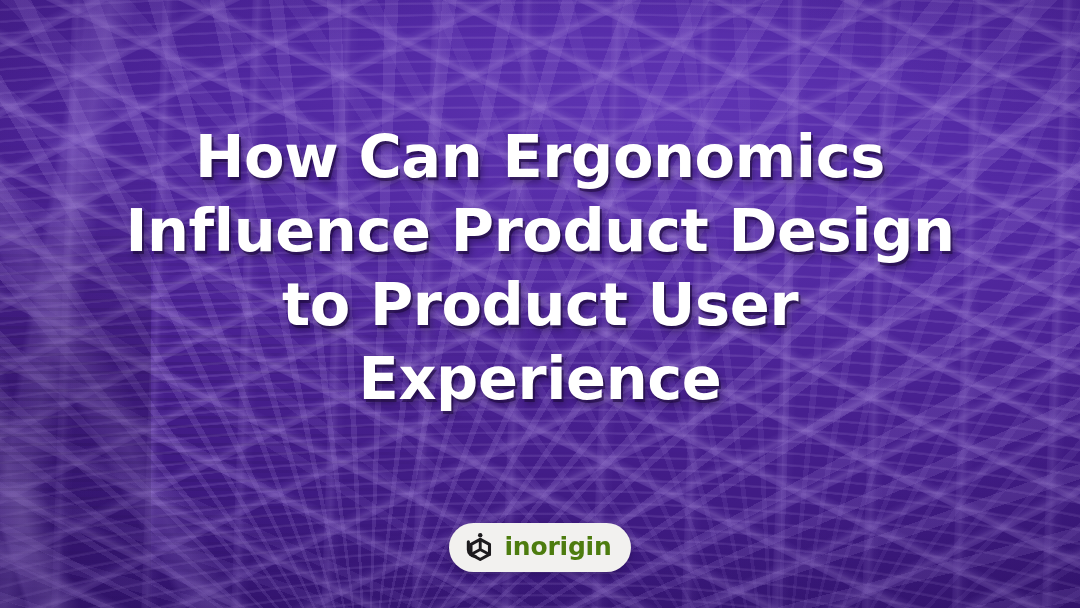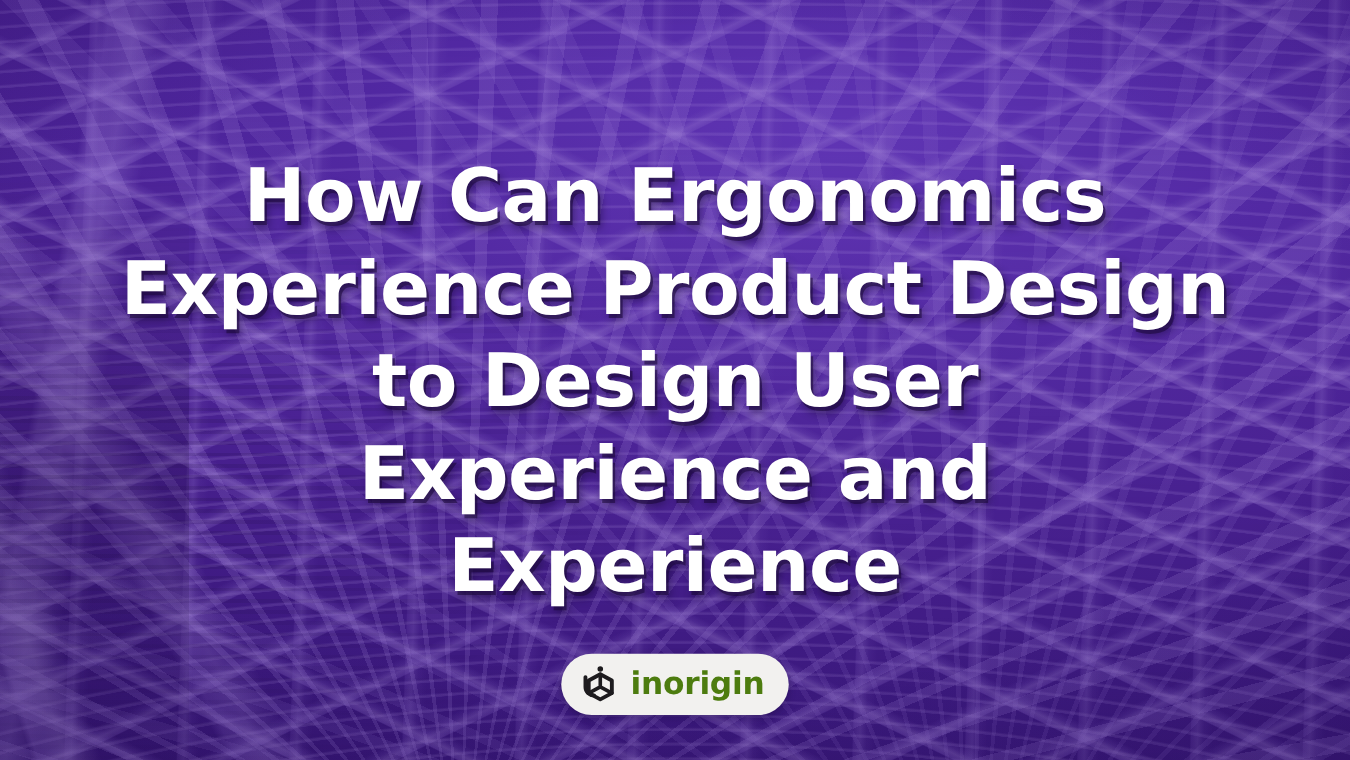--- a/index.html
+++ b/index.html
@@ -189,23 +189,22 @@
   <div class="bg-layer bg-fan2"></div>
   <div class="bg-layer bg-columns"></div>
   <div class="bg-layer bg-glazing"></div>
   <div class="bg-layer bg-tint"></div>
   <div class="bg-layer bg-vignette"></div>
 
   <div class="content">
 
     <h1 class="headline" id="headline-block">
       <span class="hl-line">How Can Ergonomics</span>
-      <span class="hl-line">Experience Product Design</span>
-      <span class="hl-line">to Design User</span>
-      <span class="hl-line">Experience and</span>
+      <span class="hl-line">Influence Product Design</span>
+      <span class="hl-line">to Product User</span>
       <span class="hl-line">Experience</span>
     </h1>
 
     <div class="logo-wrap">
       <div class="logo-pill">
         <svg class="logo-mark" viewBox="0 0 64 64" aria-hidden="true">
 
           <circle cx="33.5" cy="6.5" r="4.6" fill="#1d1b1e"></circle>
 
           <path d="M33.5 15.2 L52.6 25.6 L52.6 46.4 L33.5 56.8 L14.4 46.4 L14.4 25.6 Z" fill="none" stroke="#1d1b1e" stroke-width="6.4" stroke-linejoin="round"></path>

